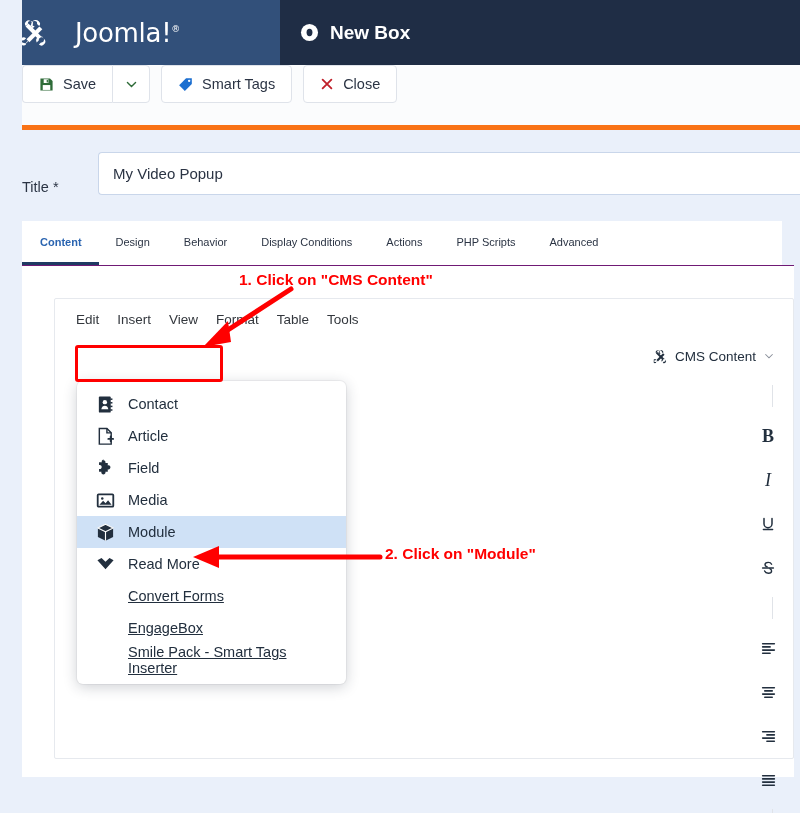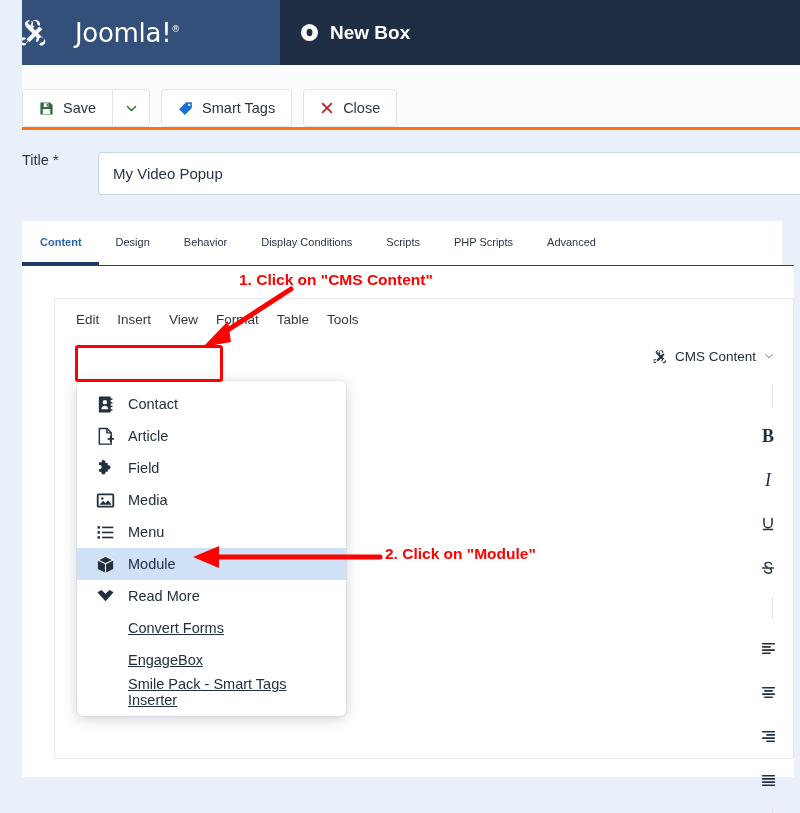--- a/index.html
+++ b/index.html
@@ -26,38 +26,38 @@
   .brand-word sup { font-size:9px; vertical-align:super; }
   .titlebar {
     flex:1; background:#1f2d45; display:flex; align-items:center; gap:11px;
     padding-left:20px;
   }
   .ring-icon { width:19px; height:19px; flex:0 0 auto; }
   .titlebar-text { color:#fff; font-size:19px; font-weight:bold; }
 
   
   .toolbar {
-    height:65px; background:#fbfcfd; display:flex; align-items:flex-end;
-    gap:11px; padding-left:22px; border-bottom:3px solid #f97316;
+    height:65px; background:#fbfcfd; display:flex; align-items:flex-start;
+    gap:11px; padding-left:22px; border-bottom:5px solid #f97316;
   }
   .btn {
     display:inline-flex; align-items:center; gap:9px;
     height:38px; padding:0 16px;
     background:#fff; border:1px solid #dfe3ea; border-radius:4px;
     font-size:14.5px; color:#2b3444; cursor:pointer; white-space:nowrap;
   }
   .btn-group { display:flex; }
   .btn-group .btn:first-child { border-radius:4px 0 0 4px; border-right:none; }
   .btn-caret {
     width:38px; padding:0; justify-content:center; border-radius:0 4px 4px 0;
   }
 
   
   .formarea { background:#eaf0fa; padding:22px 0 0 0; }
-  .title-row { display:flex; align-items:flex-start; padding:0 0 0 22px;border-radius:11px; }
+  .title-row { display:flex; align-items:flex-end; padding:0 0 0 22px;border-radius:11px; }
   .title-label { font-size:14.5px; color:#2b3444; width:48px; flex:0 0 auto; }
   .title-input {
     flex:1; height:43px; margin-left:28px; background:#fff;
     border:1px solid #c9d6ea; border-right:none;
     border-radius:4px 0 0 4px;
     font-size:15px; color:#2b3444; padding:0 14px;
     font-family:"Liberation Sans", sans-serif;
     outline:none;
   }
 
@@ -222,21 +222,21 @@
     <div class="tab">
         <span>Design</span>
       </div>
     <div class="tab">
         <span>Behavior</span>
       </div>
     <div class="tab">
         <span>Display Conditions</span>
       </div>
     <div class="tab">
-        <span>Scripts</span>
+        <span>Actions</span>
       </div>
     <div class="tab">
         <span>PHP Scripts</span>
       </div>
     <div class="tab">
         <span>Advanced</span>
       </div>
   </div>
 </div>
 
@@ -375,33 +375,20 @@
     <span>Field</span>
   </div>
   <div class="ditem">
     <svg class="dicon" viewBox="0 0 20 20">
       <rect x="1.8" y="3.5" width="16.4" height="13" rx="1" fill="none" stroke="#222f3e" stroke-width="1.9"></rect>
       <circle cx="6.6" cy="7.8" r="1.3" fill="#222f3e"></circle>
       <path d="M3.6 14.6l3.9-4.3 2.6 2.6 2.6-3.1 3.7 4.8z" fill="#222f3e"></path>
     </svg>
     <span>Media</span>
   </div>
-  <div class="ditem">
-    <svg class="dicon" viewBox="0 0 20 20">
-      <g fill="#222f3e">
-        <rect x="1.6" y="3.3" width="2.6" height="2.6"></rect>
-          <rect x="6.4" y="3.8" width="11.8" height="1.7"></rect>
-        <rect x="1.6" y="8.6" width="2.6" height="2.6"></rect>
-          <rect x="6.4" y="9.1" width="11.8" height="1.7"></rect>
-        <rect x="1.6" y="13.9" width="2.6" height="2.6"></rect>
-          <rect x="6.4" y="14.4" width="11.8" height="1.7"></rect>
-      </g>
-    </svg>
-    <span>Menu</span>
-  </div>
   <div class="ditem sel">
     <svg class="dicon" viewBox="0 0 20 20">
       <path d="M10 1.3l8 4v9.4l-8 4-8-4V5.3z" fill="#222f3e"></path>
       <path d="M10 1.3l8 4-8 4-8-4z" fill="#222f3e" stroke="#ffffff" stroke-width="1.2" stroke-linejoin="round"></path>
       <path d="M10 9.3v9.4" stroke="#ffffff" stroke-width="1.2"></path>
     </svg>
     <span>Module</span>
   </div>
   <div class="ditem">
     <svg class="dicon" viewBox="0 0 20 20">

